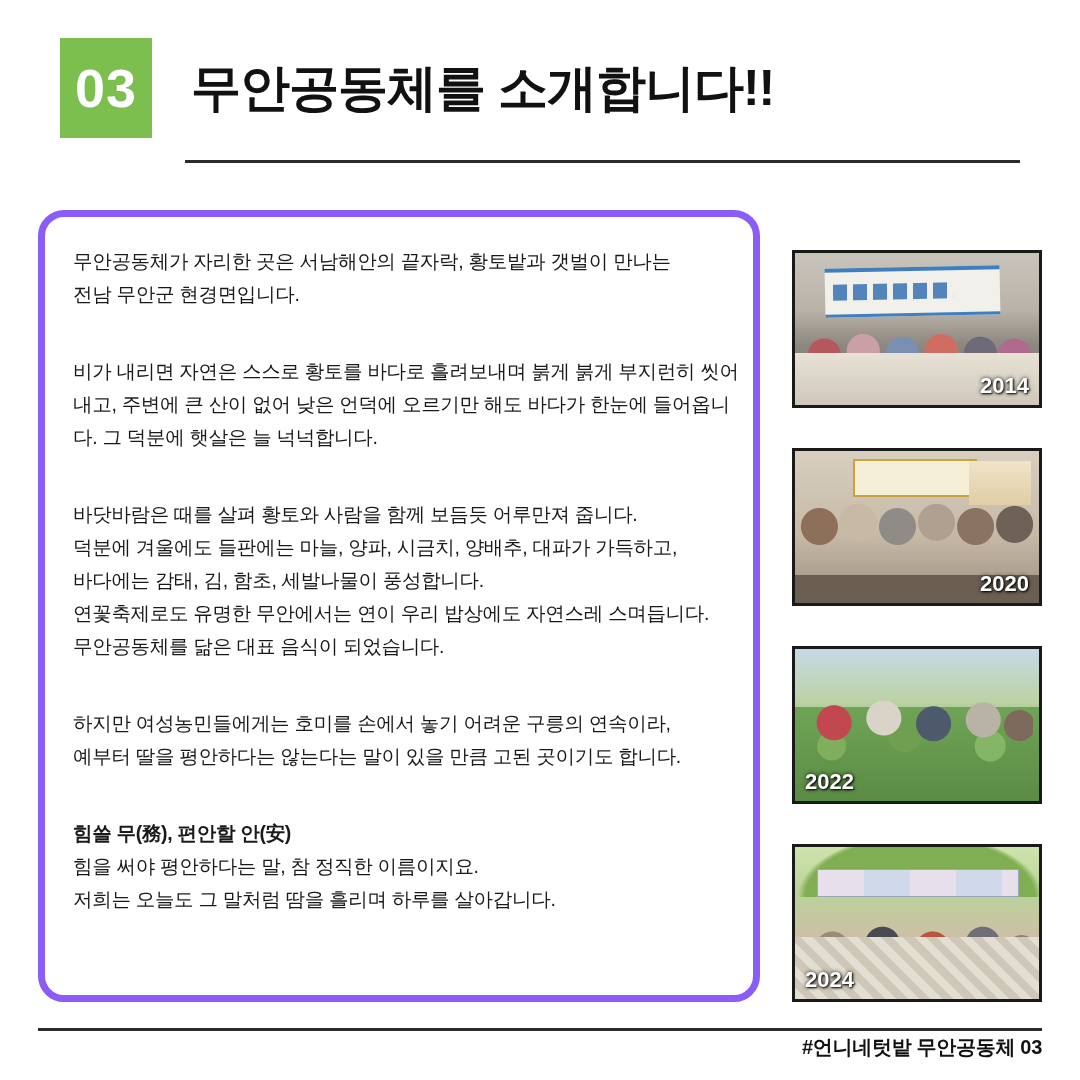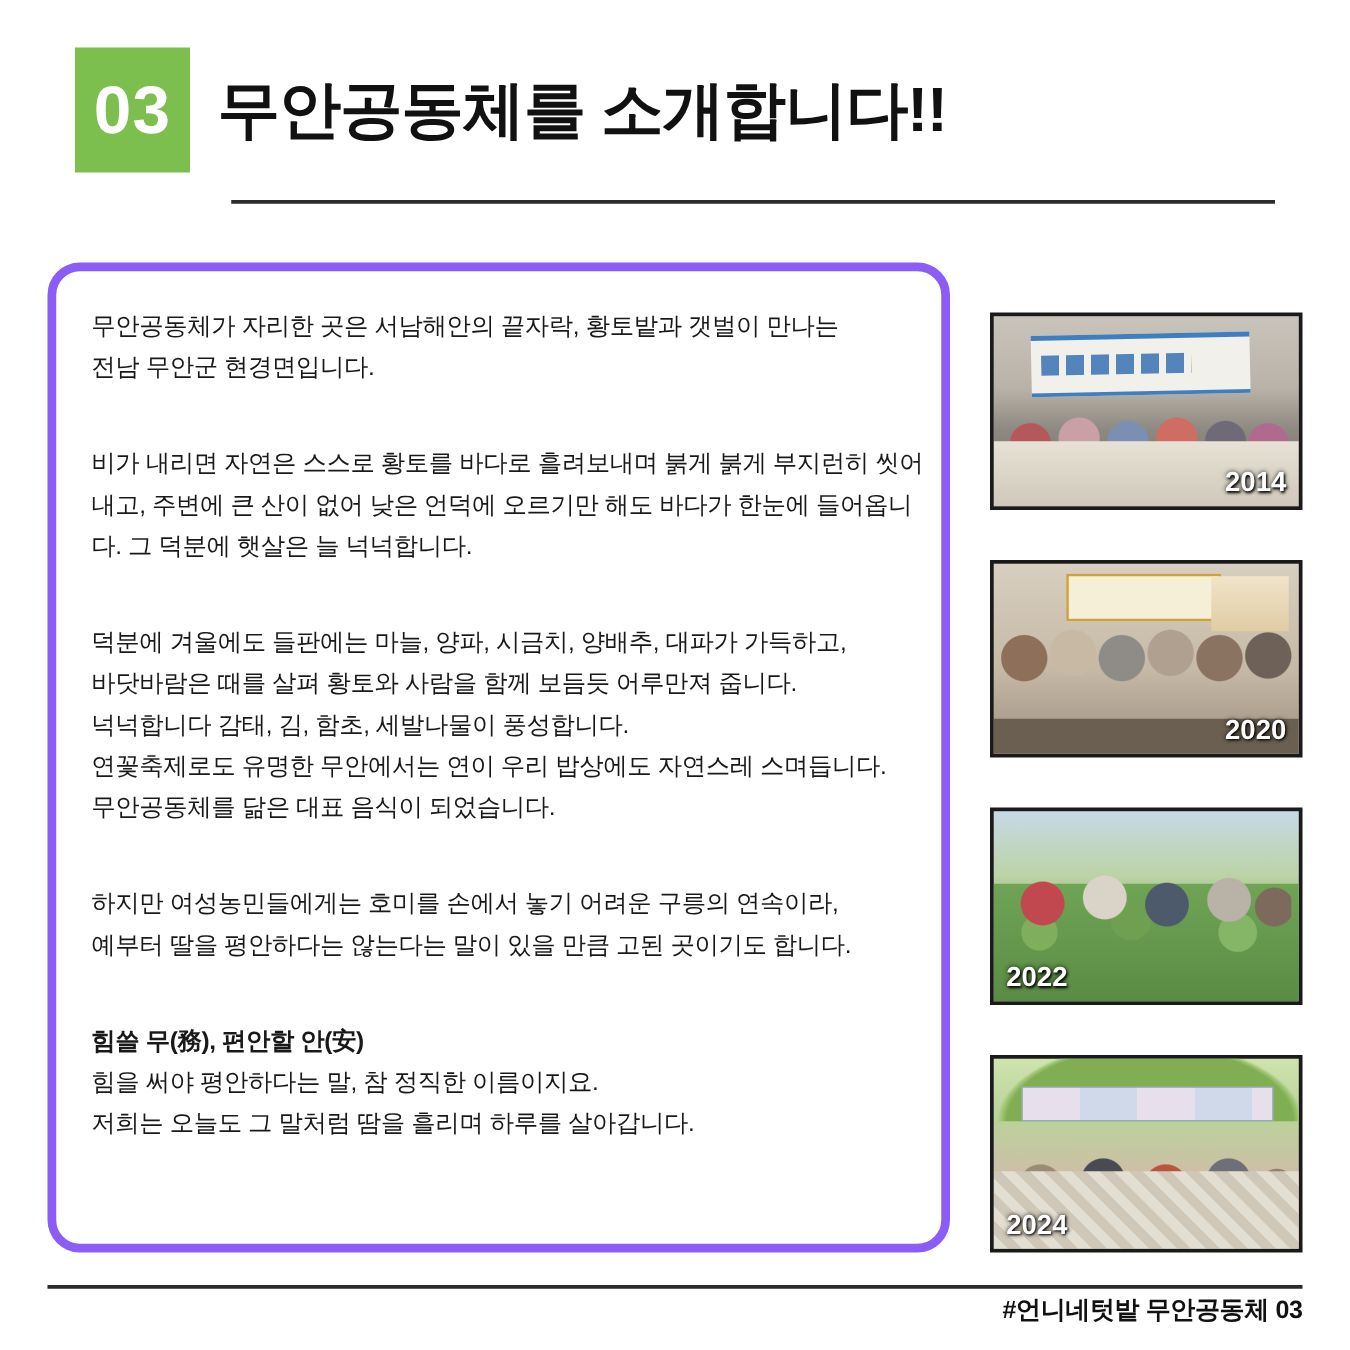--- a/index.html
+++ b/index.html
@@ -18,20 +18,21 @@
 
   
   .header {
     position: absolute;
     left: 60px;
     top: 38px;
     width: 960px;
     height: 120px;
     display: flex;
     align-items: flex-start;
+    gap: 17px;
   }
   .badge-number {
     width: 92px;
     height: 100px;
     background: #7cbf4f;
     color: #ffffff;
     font-size: 54px;
     font-weight: bold;
     display: flex;
     align-items: center;
@@ -246,23 +247,23 @@
     <span class="line">전남 무안군 현경면입니다.</span>
   </div>
 
   <div class="para">
     <span class="line">비가 내리면 자연은 스스로 황토를 바다로 흘려보내며 붉게 붉게 부지런히 씻어</span>
     <span class="line">내고, 주변에 큰 산이 없어 낮은 언덕에 오르기만 해도 바다가 한눈에 들어옵니</span>
     <span class="line">다. 그 덕분에 햇살은 늘 넉넉합니다.</span>
   </div>
 
   <div class="para">
+    <span class="line">바닷바람은 때를 살펴 황토와 사람을 함께 보듬듯 어루만져 줍니다.</span>
     <span class="line">덕분에 겨울에도 들판에는 마늘, 양파, 시금치, 양배추, 대파가 가득하고,</span>
-    <span class="line">바닷바람은 때를 살펴 황토와 사람을 함께 보듬듯 어루만져 줍니다.</span>
-    <span class="line">넉넉합니다 감태, 김, 함초, 세발나물이 풍성합니다.</span>
+    <span class="line">바다에는 감태, 김, 함초, 세발나물이 풍성합니다.</span>
     <span class="line">연꽃축제로도 유명한 무안에서는 연이 우리 밥상에도 자연스레 스며듭니다.</span>
     <span class="line">무안공동체를 닮은 대표 음식이 되었습니다.</span>
   </div>
 
   <div class="para">
     <span class="line">하지만 여성농민들에게는 호미를 손에서 놓기 어려운 구릉의 연속이라,</span>
     <span class="line">예부터 딸을 평안하다는 않는다는 말이 있을 만큼 고된 곳이기도 합니다.</span>
   </div>
 
   <div class="para bold-lead">

